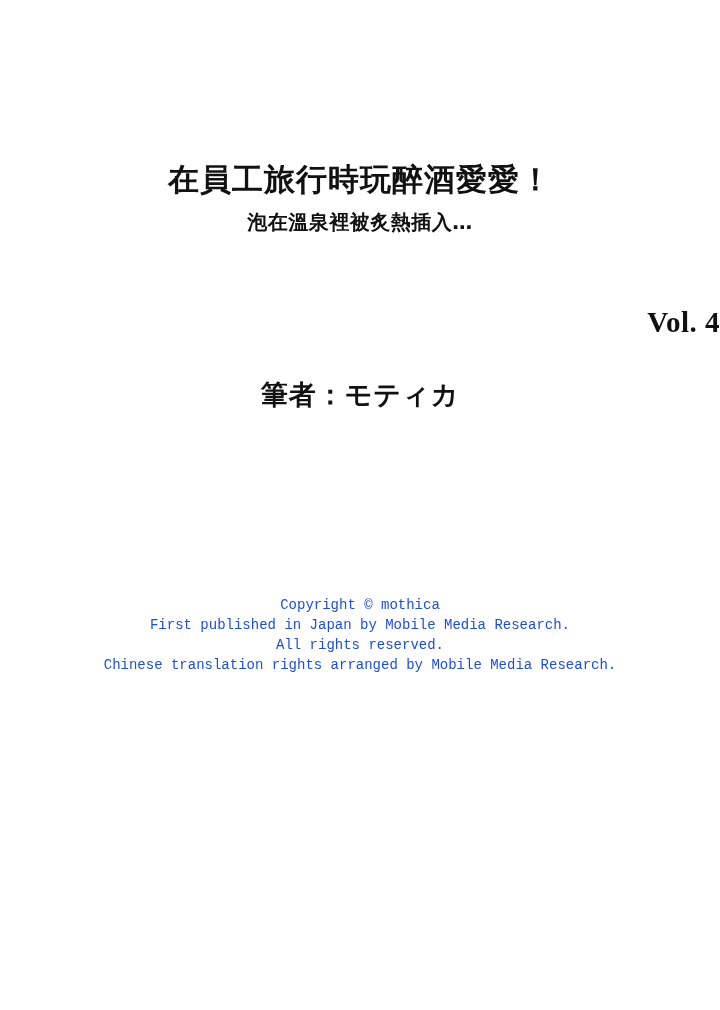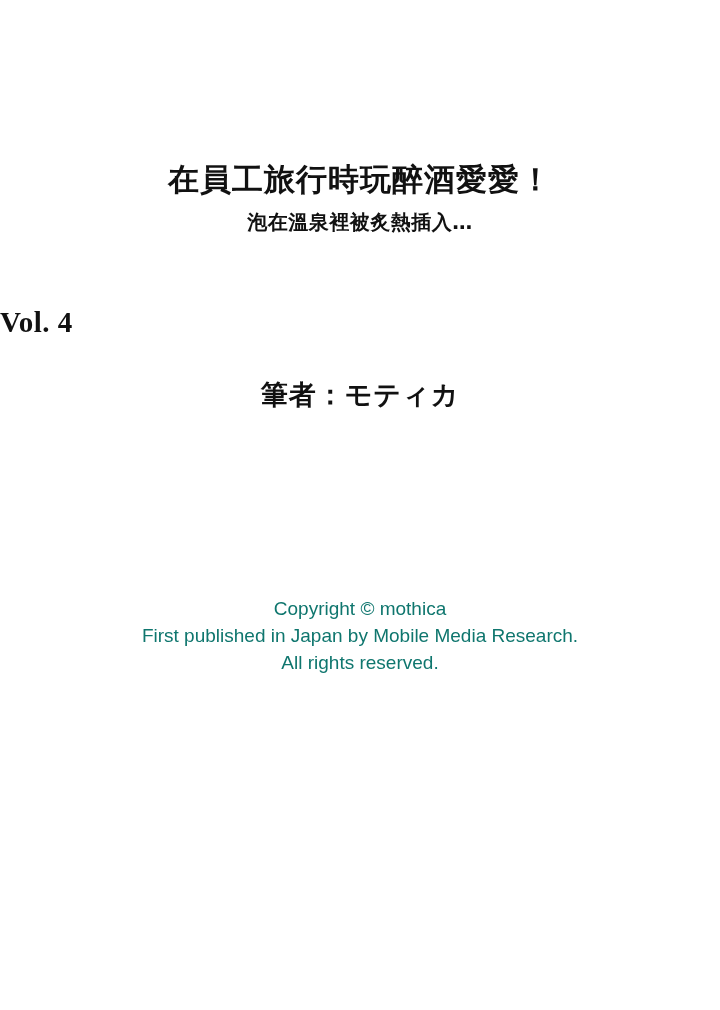--- a/index.html
+++ b/index.html
@@ -43,21 +43,21 @@
     letter-spacing: 0.5px;
     color: #111111;
     line-height: 1.3;
     margin: 10px 0 4px 0;
   }
   .volume {
     position: absolute;
     top: 306px;
     left: 0;
     width: 720px;
-    text-align: left;
+    text-align: right;
     font-family: "Liberation Serif", serif;
     font-size: 29px;
     font-weight: bold;
     color: #111111;
     letter-spacing: 0.5px;
   }
   .author {
     position: absolute;
     top: 377px;
     left: 0;
@@ -70,23 +70,23 @@
     letter-spacing: 1px;
   }
   .copyright-block {
     position: absolute;
     top: 596px;
     left: 0;
     width: 720px;
     text-align: center;
   }
   .copyright-line {
-    font-family: Liberation Sans, sans-serif;
-    font-size: 19px;
-    color: #0f766e;
+    font-family: Liberation Mono, monospace;
+    font-size: 14px;
+    color: #1d4ed8;
     line-height: 1.42;
     margin: 0;
   }
 </style>
 </head>
 <body>
 
 <div class="page">
 
   <div class="title-block">
@@ -95,15 +95,16 @@
   </div>
 
   <div class="volume">Vol. 4</div>
 
   <div class="author">筆者：モティカ</div>
 
   <div class="copyright-block">
     <p class="copyright-line">Copyright © mothica</p>
     <p class="copyright-line">First published in Japan by Mobile Media Research.</p>
     <p class="copyright-line">All rights reserved.</p>
+    <p class="copyright-line">Chinese translation rights arranged by Mobile Media Research.</p>
   </div>
 
 </div>
 
 </body></html>

